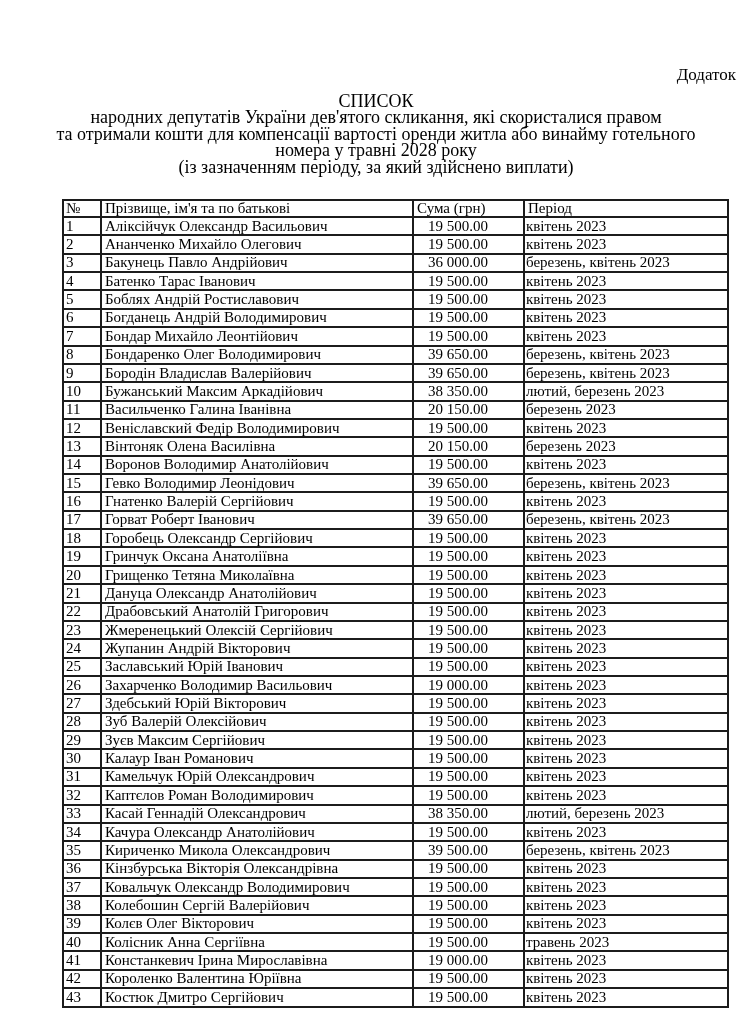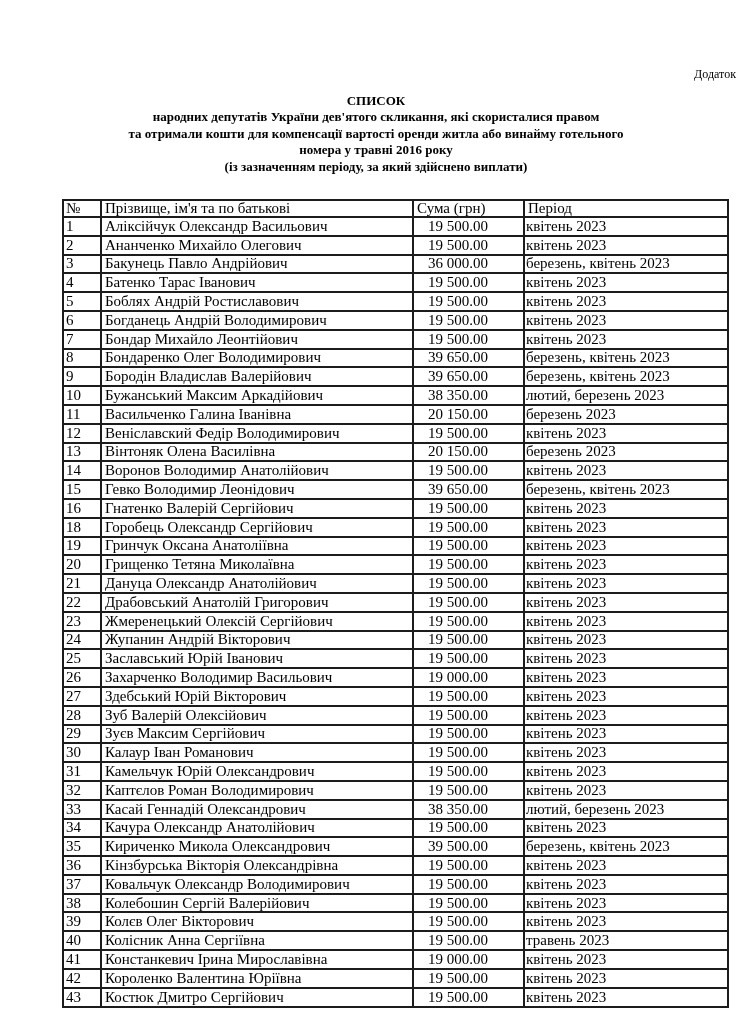--- a/index.html
+++ b/index.html
@@ -10,31 +10,31 @@
     height: 1030px;
     background: #ffffff;
     font-family: "Liberation Serif", "DejaVu Serif", serif;
     color: #000000;
     overflow: hidden;
   }
   .annex {
     position: absolute;
     top: 66px;
     right: 17px;
-    font-size: 12px;
+    font-size: 17px;
     line-height: 17px;
   }
   .title-block {
     position: absolute;
     top: 93px;
     left: 36px;
     width: 680px;
     text-align: center;
-    font-weight: bold;
-    font-size: 13px;
+    font-weight: normal;
+    font-size: 18px;
     line-height: 16.4px;
   }
   table.doc-table {
     position: absolute;
     left: 62px;
     top: 199px;
     width: 665px;
     height: 809px;
     border-collapse: collapse;
     table-layout: fixed;
@@ -59,21 +59,21 @@
 <body>
 
 <div class="page">
 
   <div class="annex">Додаток</div>
 
   <div class="title-block">
     <div>СПИСОК</div>
     <div>народних депутатів України дев'ятого скликання, які скористалися правом</div>
     <div>та отримали кошти для компенсації вартості оренди житла або винайму готельного</div>
-    <div>номера у травні 2016 року</div>
+    <div>номера у травні 2028 року</div>
     <div>(із зазначенням періоду, за який здійснено виплати)</div>
   </div>
 
   <table class="doc-table">
     <colgroup>
       <col style="width:38px">
       <col style="width:312px">
       <col style="width:111px">
       <col style="width:204px">
     </colgroup>
@@ -176,20 +176,26 @@
           <td class="c-sum">39 650.00</td>
           <td class="c-period">березень, квітень 2023</td>
         </tr>
         <tr>
           <td class="c-num">16</td>
           <td class="c-name">Гнатенко Валерій Сергійович</td>
           <td class="c-sum">19 500.00</td>
           <td class="c-period">квітень 2023</td>
         </tr>
         <tr>
+          <td class="c-num">17</td>
+          <td class="c-name">Горват Роберт Іванович</td>
+          <td class="c-sum">39 650.00</td>
+          <td class="c-period">березень, квітень 2023</td>
+        </tr>
+        <tr>
           <td class="c-num">18</td>
           <td class="c-name">Горобець Олександр Сергійович</td>
           <td class="c-sum">19 500.00</td>
           <td class="c-period">квітень 2023</td>
         </tr>
         <tr>
           <td class="c-num">19</td>
           <td class="c-name">Гринчук Оксана Анатоліївна</td>
           <td class="c-sum">19 500.00</td>
           <td class="c-period">квітень 2023</td>

